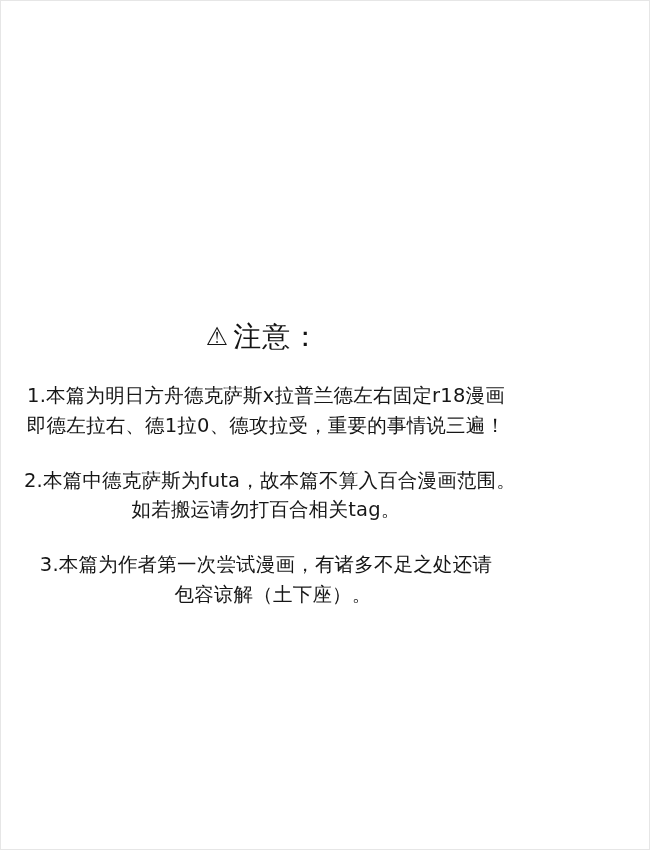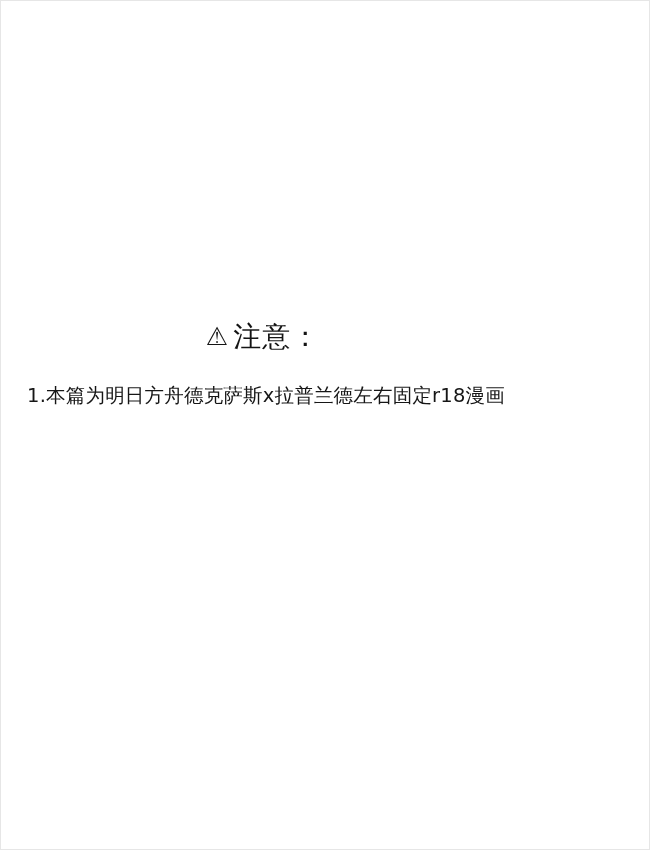--- a/index.html
+++ b/index.html
@@ -75,20 +75,29 @@
   <div class="notice-block">
 
     <div class="notice-title">
       <span class="warn-icon">⚠</span><span>注意：</span>
     </div>
 
     <div class="notice-body">
 
       <div class="para">
         <span class="line">1.本篇为明日方舟德克萨斯x拉普兰德左右固定r18漫画</span>
+        <span class="line">即德左拉右、德1拉0、德攻拉受，重要的事情说三遍！</span>
       </div>
 
+      <div class="para">
+        <span class="line">2.本篇中德克萨斯为futa，故本篇不算入百合漫画范围。</span>
+        <span class="line">如若搬运请勿打百合相关tag。</span>
+      </div>
 
+      <div class="para">
+        <span class="line">3.本篇为作者第一次尝试漫画，有诸多不足之处还请</span>
+        <span class="line indent">包容谅解（土下座）。</span>
+      </div>
 
     </div>
   </div>
 
 </div>
 
 </body></html>

